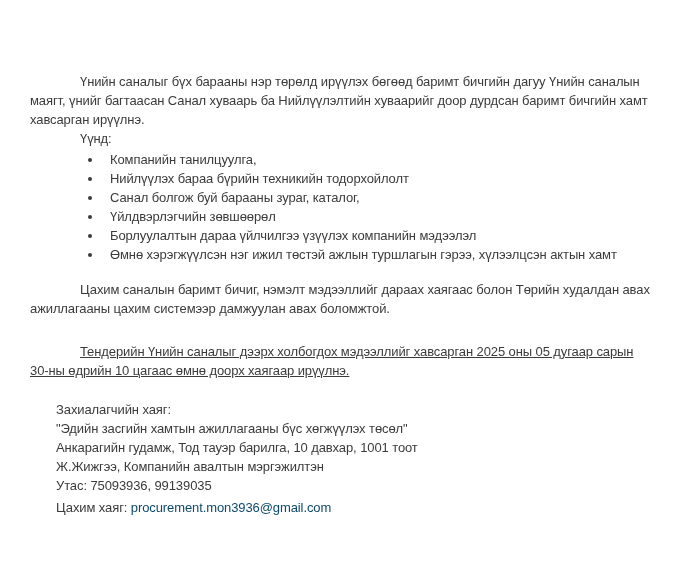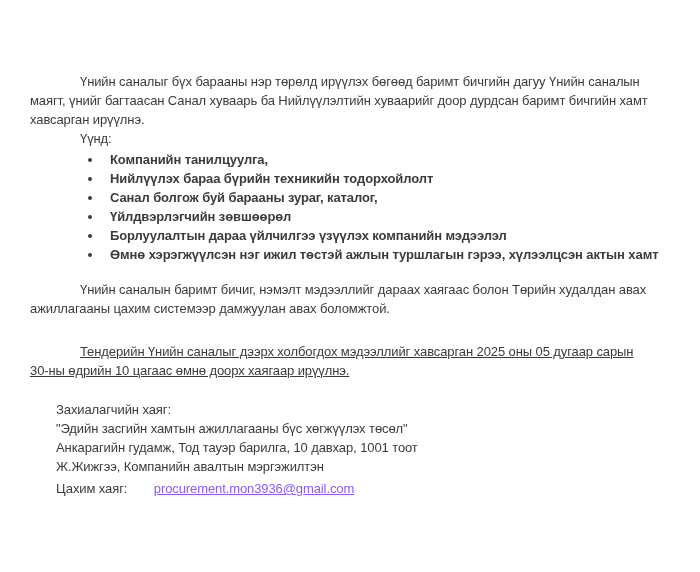--- a/index.html
+++ b/index.html
@@ -27,41 +27,38 @@
   ul.bullets {
     margin: 2px 0 0 0;
     padding: 0 0 0 56px;
     list-style: none;
   }
   ul.bullets li {
     position: relative;
     padding-left: 24px;
     line-height: 19px;
     white-space: nowrap;
-    font-weight: bold;
   }
   ul.bullets li .dot {
     position: absolute;
     left: 2px;
     top: 8px;
     width: 4px;
     height: 4px;
     border-radius: 50%;
     background: #3b3b3b;
   }
   .para-2 { margin-top: 16px; }
   .para-3 { margin-top: 24px; text-decoration: underline; }
   .address { margin-top: 20px; margin-left: 26px; }
   .address .line { line-height: 19px; }
   .email-line { margin-top: 3px; }
   a.email-link {
-    color: #8b5cf6;
-    text-decoration: underline;
+    color: #0c4a6e;
     cursor: pointer;
-    margin-left: 23px;
   }
 </style>
 </head>
 <body>
 
 <div class="page">
   <div class="content">
 
     <div>
       <div class="line indent">Үнийн саналыг бүх барааны нэр төрөлд ирүүлэх бөгөөд баримт бичгийн дагуу Үнийн саналын</div>
@@ -74,33 +71,34 @@
     <ul class="bullets">
       <li><span class="dot"></span><span>Компанийн танилцуулга,</span></li>
       <li><span class="dot"></span><span>Нийлүүлэх бараа бүрийн техникийн тодорхойлолт</span></li>
       <li><span class="dot"></span><span>Санал болгож буй барааны зураг, каталог,</span></li>
       <li><span class="dot"></span><span>Үйлдвэрлэгчийн зөвшөөрөл</span></li>
       <li><span class="dot"></span><span>Борлуулалтын дараа үйлчилгээ үзүүлэх компанийн мэдээлэл</span></li>
       <li><span class="dot"></span><span>Өмнө хэрэгжүүлсэн нэг ижил төстэй ажлын туршлагын гэрээ, хүлээлцсэн актын хамт</span></li>
     </ul>
 
     <div class="para-2">
-      <div class="line indent">Үнийн саналын баримт бичиг, нэмэлт мэдээллийг дараах хаягаас болон Төрийн худалдан авах</div>
+      <div class="line indent">Цахим саналын баримт бичиг, нэмэлт мэдээллийг дараах хаягаас болон Төрийн худалдан авах</div>
       <div class="line">ажиллагааны цахим системээр дамжуулан авах боломжтой.</div>
     </div>
 
     <div class="para-3">
       <div class="line indent">Тендерийн Үнийн саналыг дээрх холбогдох мэдээллийг хавсарган 2025 оны 05 дугаар сарын</div>
       <div class="line">30-ны өдрийн 10 цагаас өмнө доорх хаягаар ирүүлнэ.</div>
     </div>
 
     <div class="address">
       <div class="line">Захиалагчийн хаяг:</div>
       <div class="line">"Эдийн засгийн хамтын ажиллагааны бүс хөгжүүлэх төсөл"</div>
       <div class="line">Анкарагийн гудамж, Тод тауэр барилга, 10 давхар, 1001 тоот</div>
       <div class="line">Ж.Жижгээ, Компанийн авалтын мэргэжилтэн</div>
+      <div class="line">Утас: 75093936, 99139035</div>
       <div class="line email-line">
         <span>Цахим хаяг: </span><a class="email-link">procurement.mon3936@gmail.com</a>
       </div>
     </div>
 
   </div>
 </div>
 
 </body></html>

